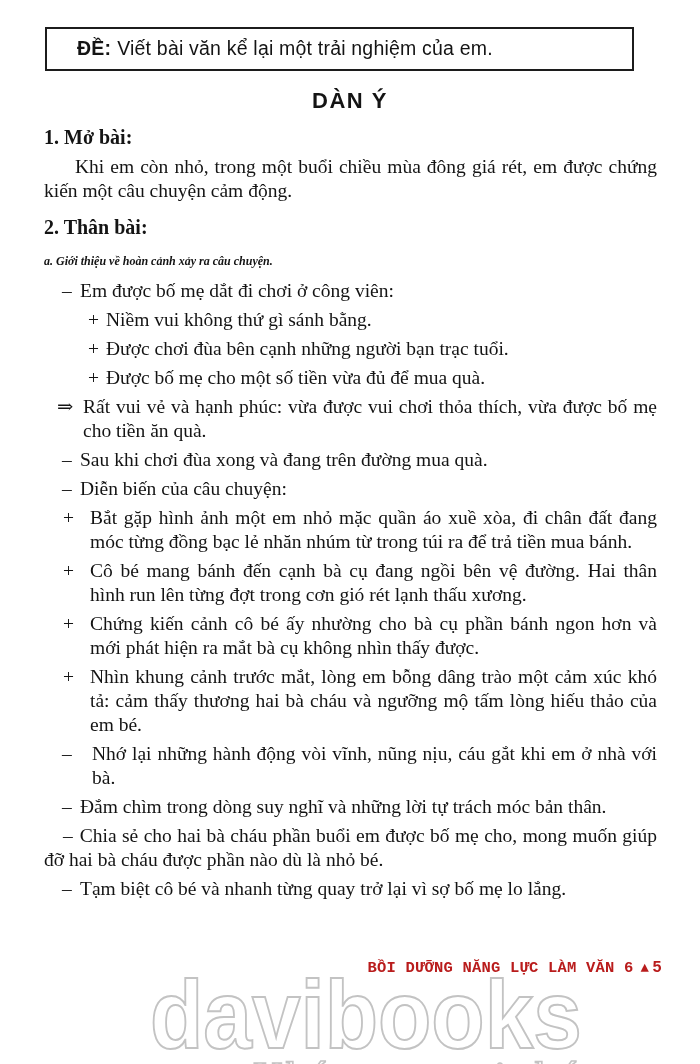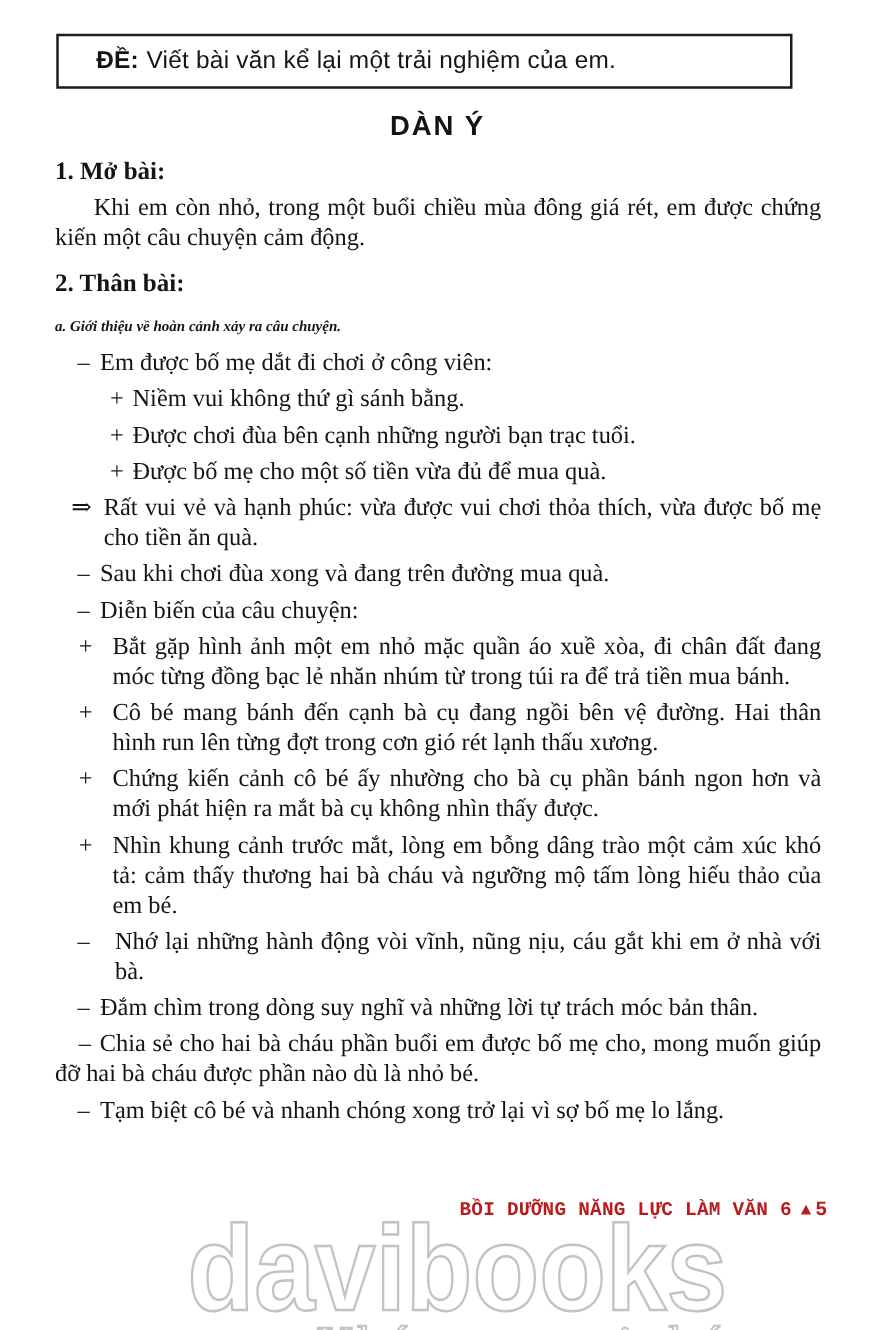--- a/index.html
+++ b/index.html
@@ -190,21 +190,21 @@
       <span class="marker">–</span>
       <span class="item-text">Đắm chìm trong dòng suy nghĩ và những lời tự trách móc bản thân.</span>
     </div>
 
     <div class="item item-dash-para">
       <span class="marker">–</span><span class="item-text">Chia sẻ cho hai bà cháu phần buổi em được bố mẹ cho, mong muốn giúp đỡ hai bà cháu được phần nào dù là nhỏ bé.</span>
     </div>
 
     <div class="item item-dash">
       <span class="marker">–</span>
-      <span class="item-text">Tạm biệt cô bé và nhanh chóng xong trở lại vì sợ bố mẹ lo lắng.</span>
+      <span class="item-text">Tạm biệt cô bé và nhanh từng quay trở lại vì sợ bố mẹ lo lắng.</span>
     </div>
 
   </div>
 
   <div class="watermark">
     <div class="wm-brand">davibooks</div>
     <div class="wm-slogan">Khát vọng tri thức</div>
   </div>
 
   <div class="footer">

